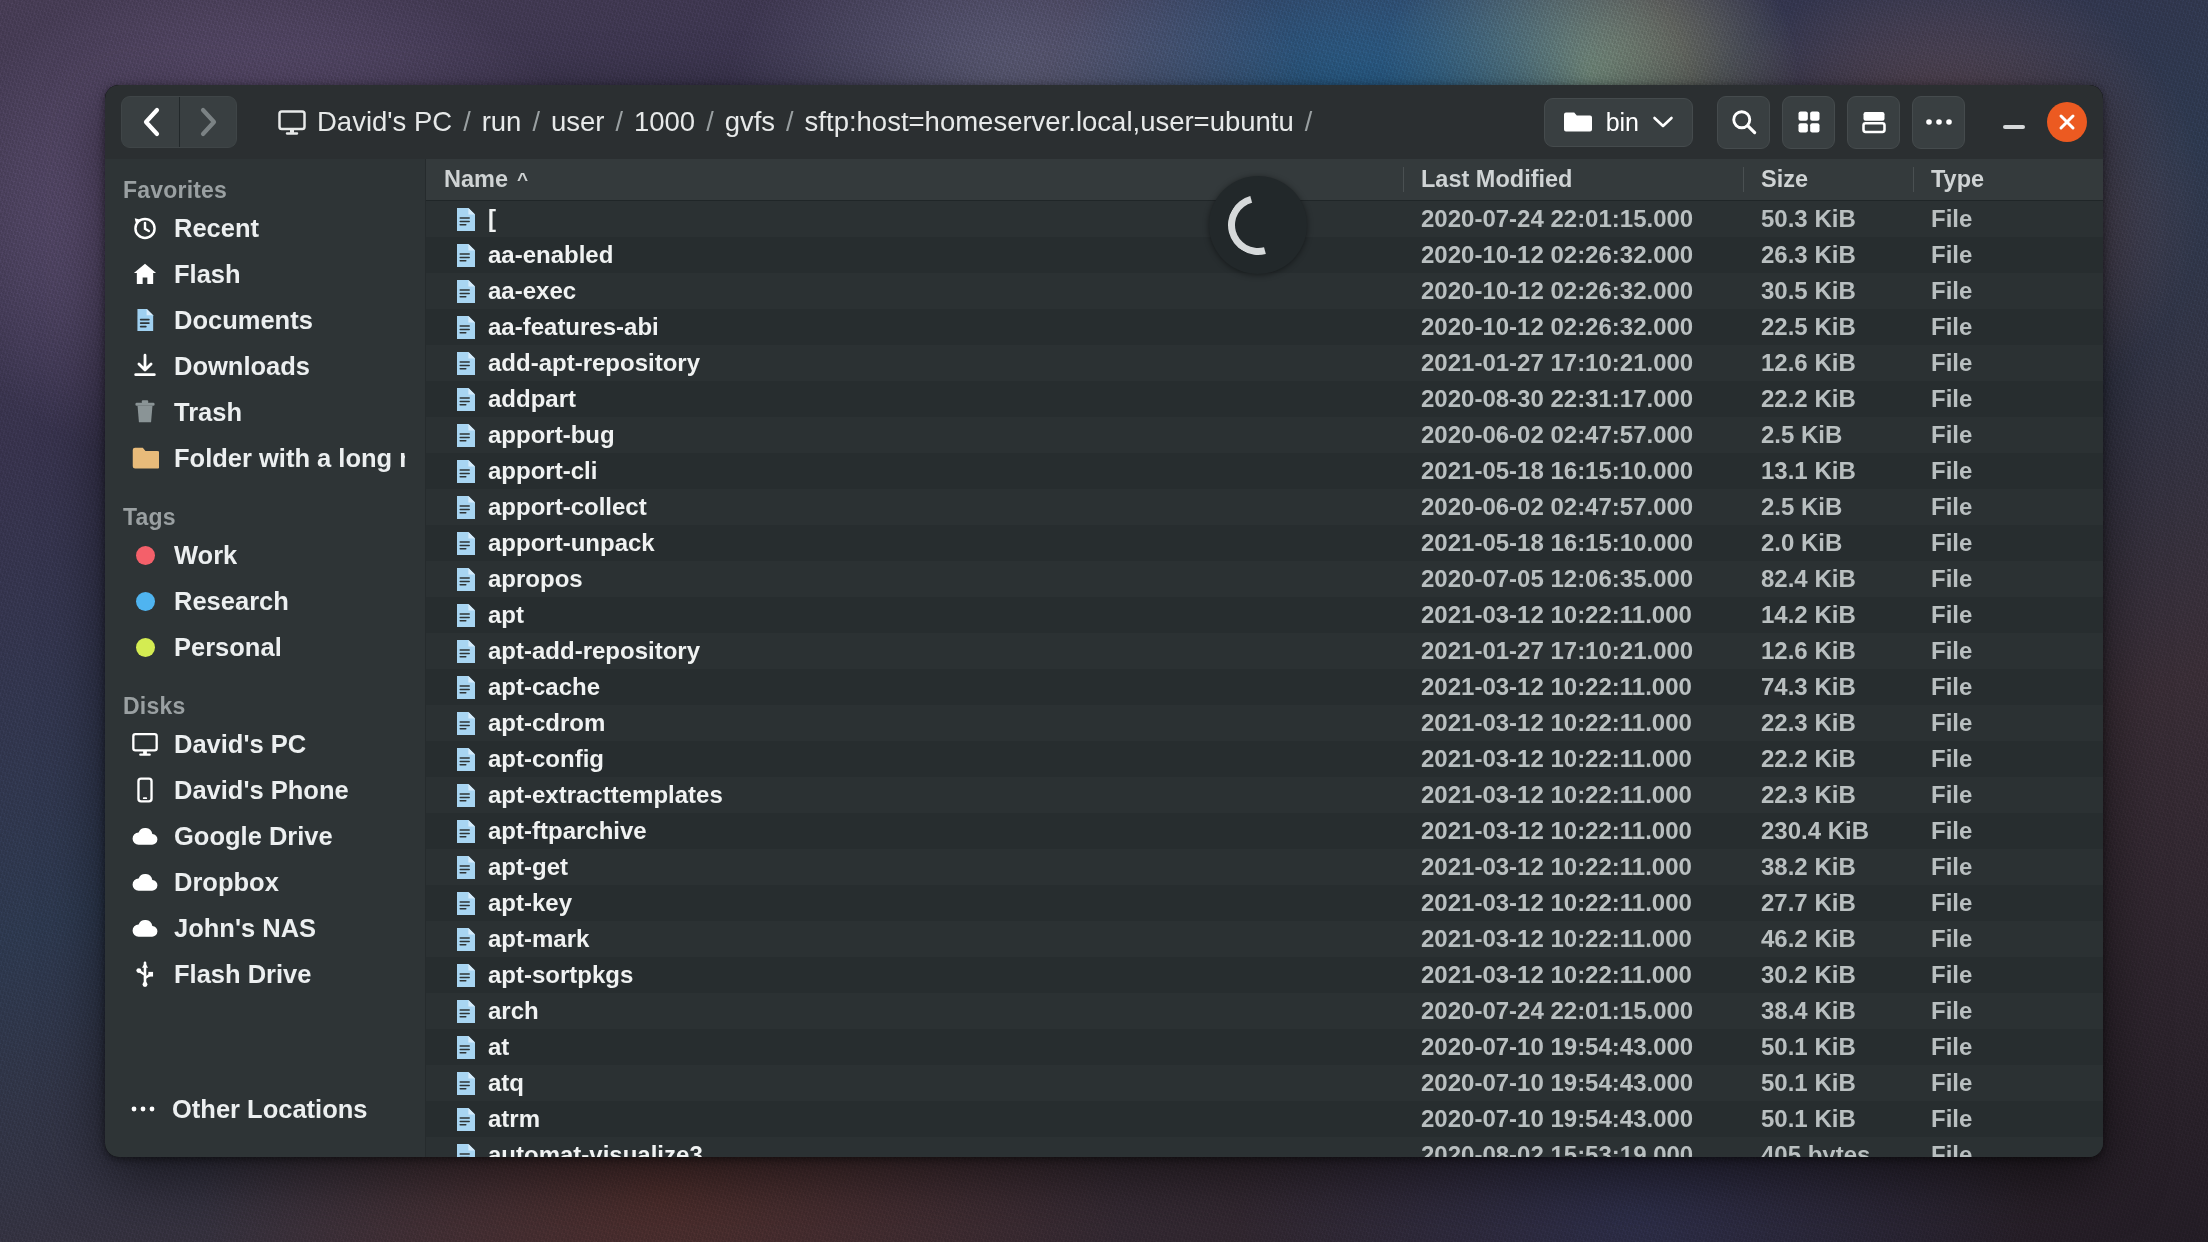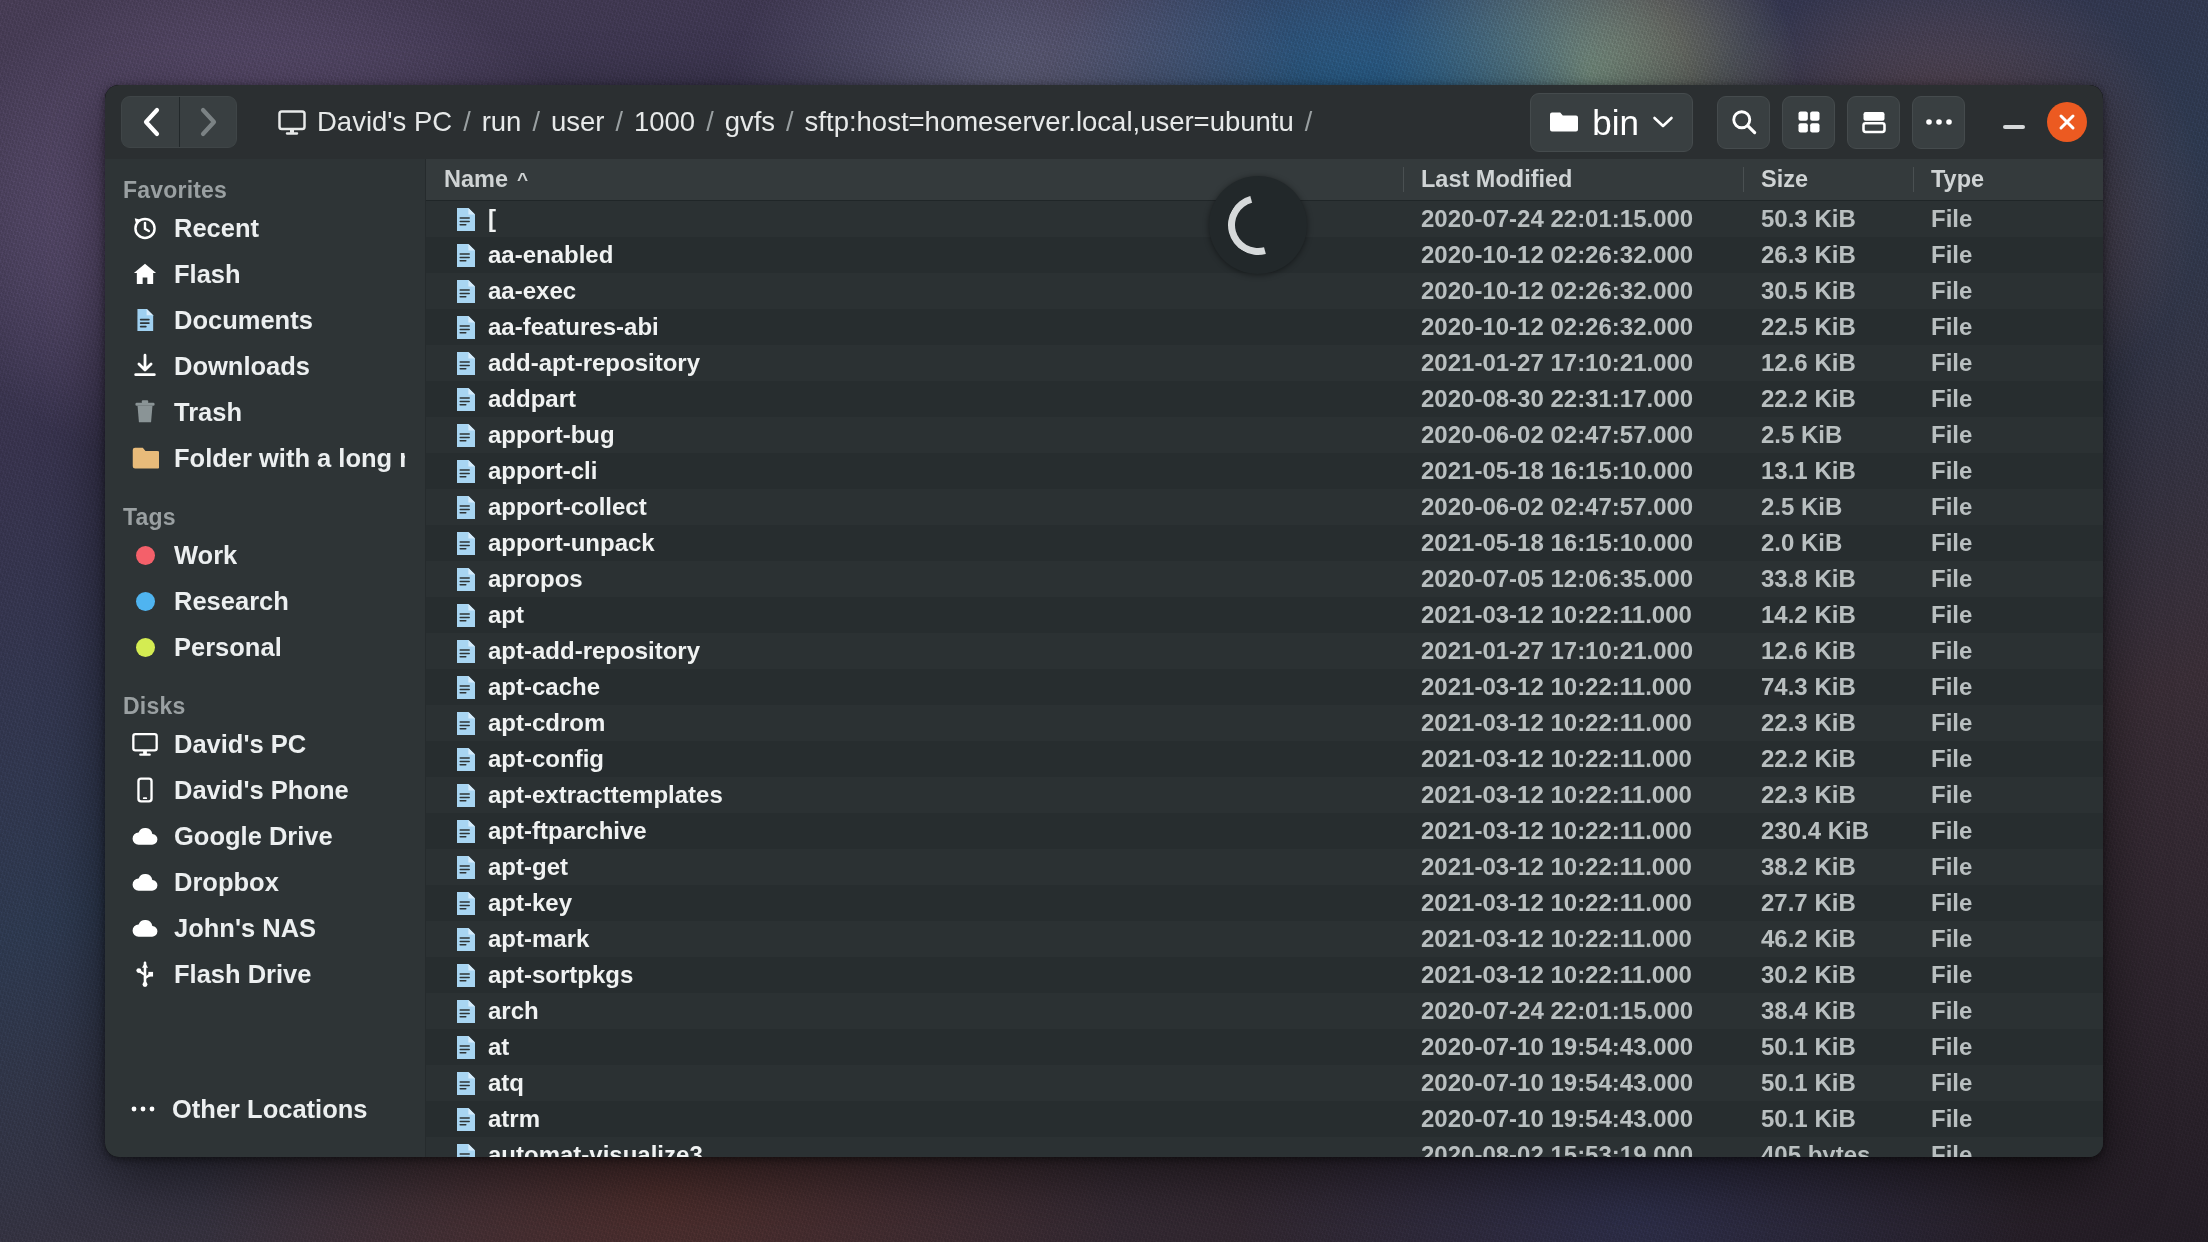--- a/index.html
+++ b/index.html
@@ -107,21 +107,21 @@
     gap: 13px;
     background: #393f41;
     border: 1px solid #454b4d;
     border-radius: 9px;
     padding: 11px 18px;
     margin-left: 4px;
     cursor: pointer;
   }
   #currentdir .dirname {
     color: #ffffff;
-    font-size: 35px;
+    font-size: 25px;
     line-height: 1;
     text-align: center;
   }
 
   #toolbar-right {
     display: flex;
     align-items: center;
     gap: 12px;
     margin-left: 24px;
   }
@@ -686,21 +686,21 @@
           <div class="row odd">
             <div class="cell name">
               <svg class="fileicon" viewBox="0 0 20 25">
                 <path d="M1 1h11.4L19 7.5V24H1z" fill="#a8d5f2"></path>
                 <path d="M12.4 1 L19 7.5 h-6.6z" fill="#d6ecfb"></path>
                 <path d="M4.2 11h9M4.2 14.4h9M4.2 17.8h5.6" stroke="#2e3436" stroke-width="1.5" stroke-linecap="round"></path>
               </svg>
               <span>apropos</span>
             </div>
             <div class="cell mod">2020-07-05 12:06:35.000</div>
-            <div class="cell size">33.8 KiB</div>
+            <div class="cell size">82.4 KiB</div>
             <div class="cell type">File</div>
           </div>
           <div class="row even">
             <div class="cell name">
               <svg class="fileicon" viewBox="0 0 20 25">
                 <path d="M1 1h11.4L19 7.5V24H1z" fill="#a8d5f2"></path>
                 <path d="M12.4 1 L19 7.5 h-6.6z" fill="#d6ecfb"></path>
                 <path d="M4.2 11h9M4.2 14.4h9M4.2 17.8h5.6" stroke="#2e3436" stroke-width="1.5" stroke-linecap="round"></path>
               </svg>
               <span>apt</span>

